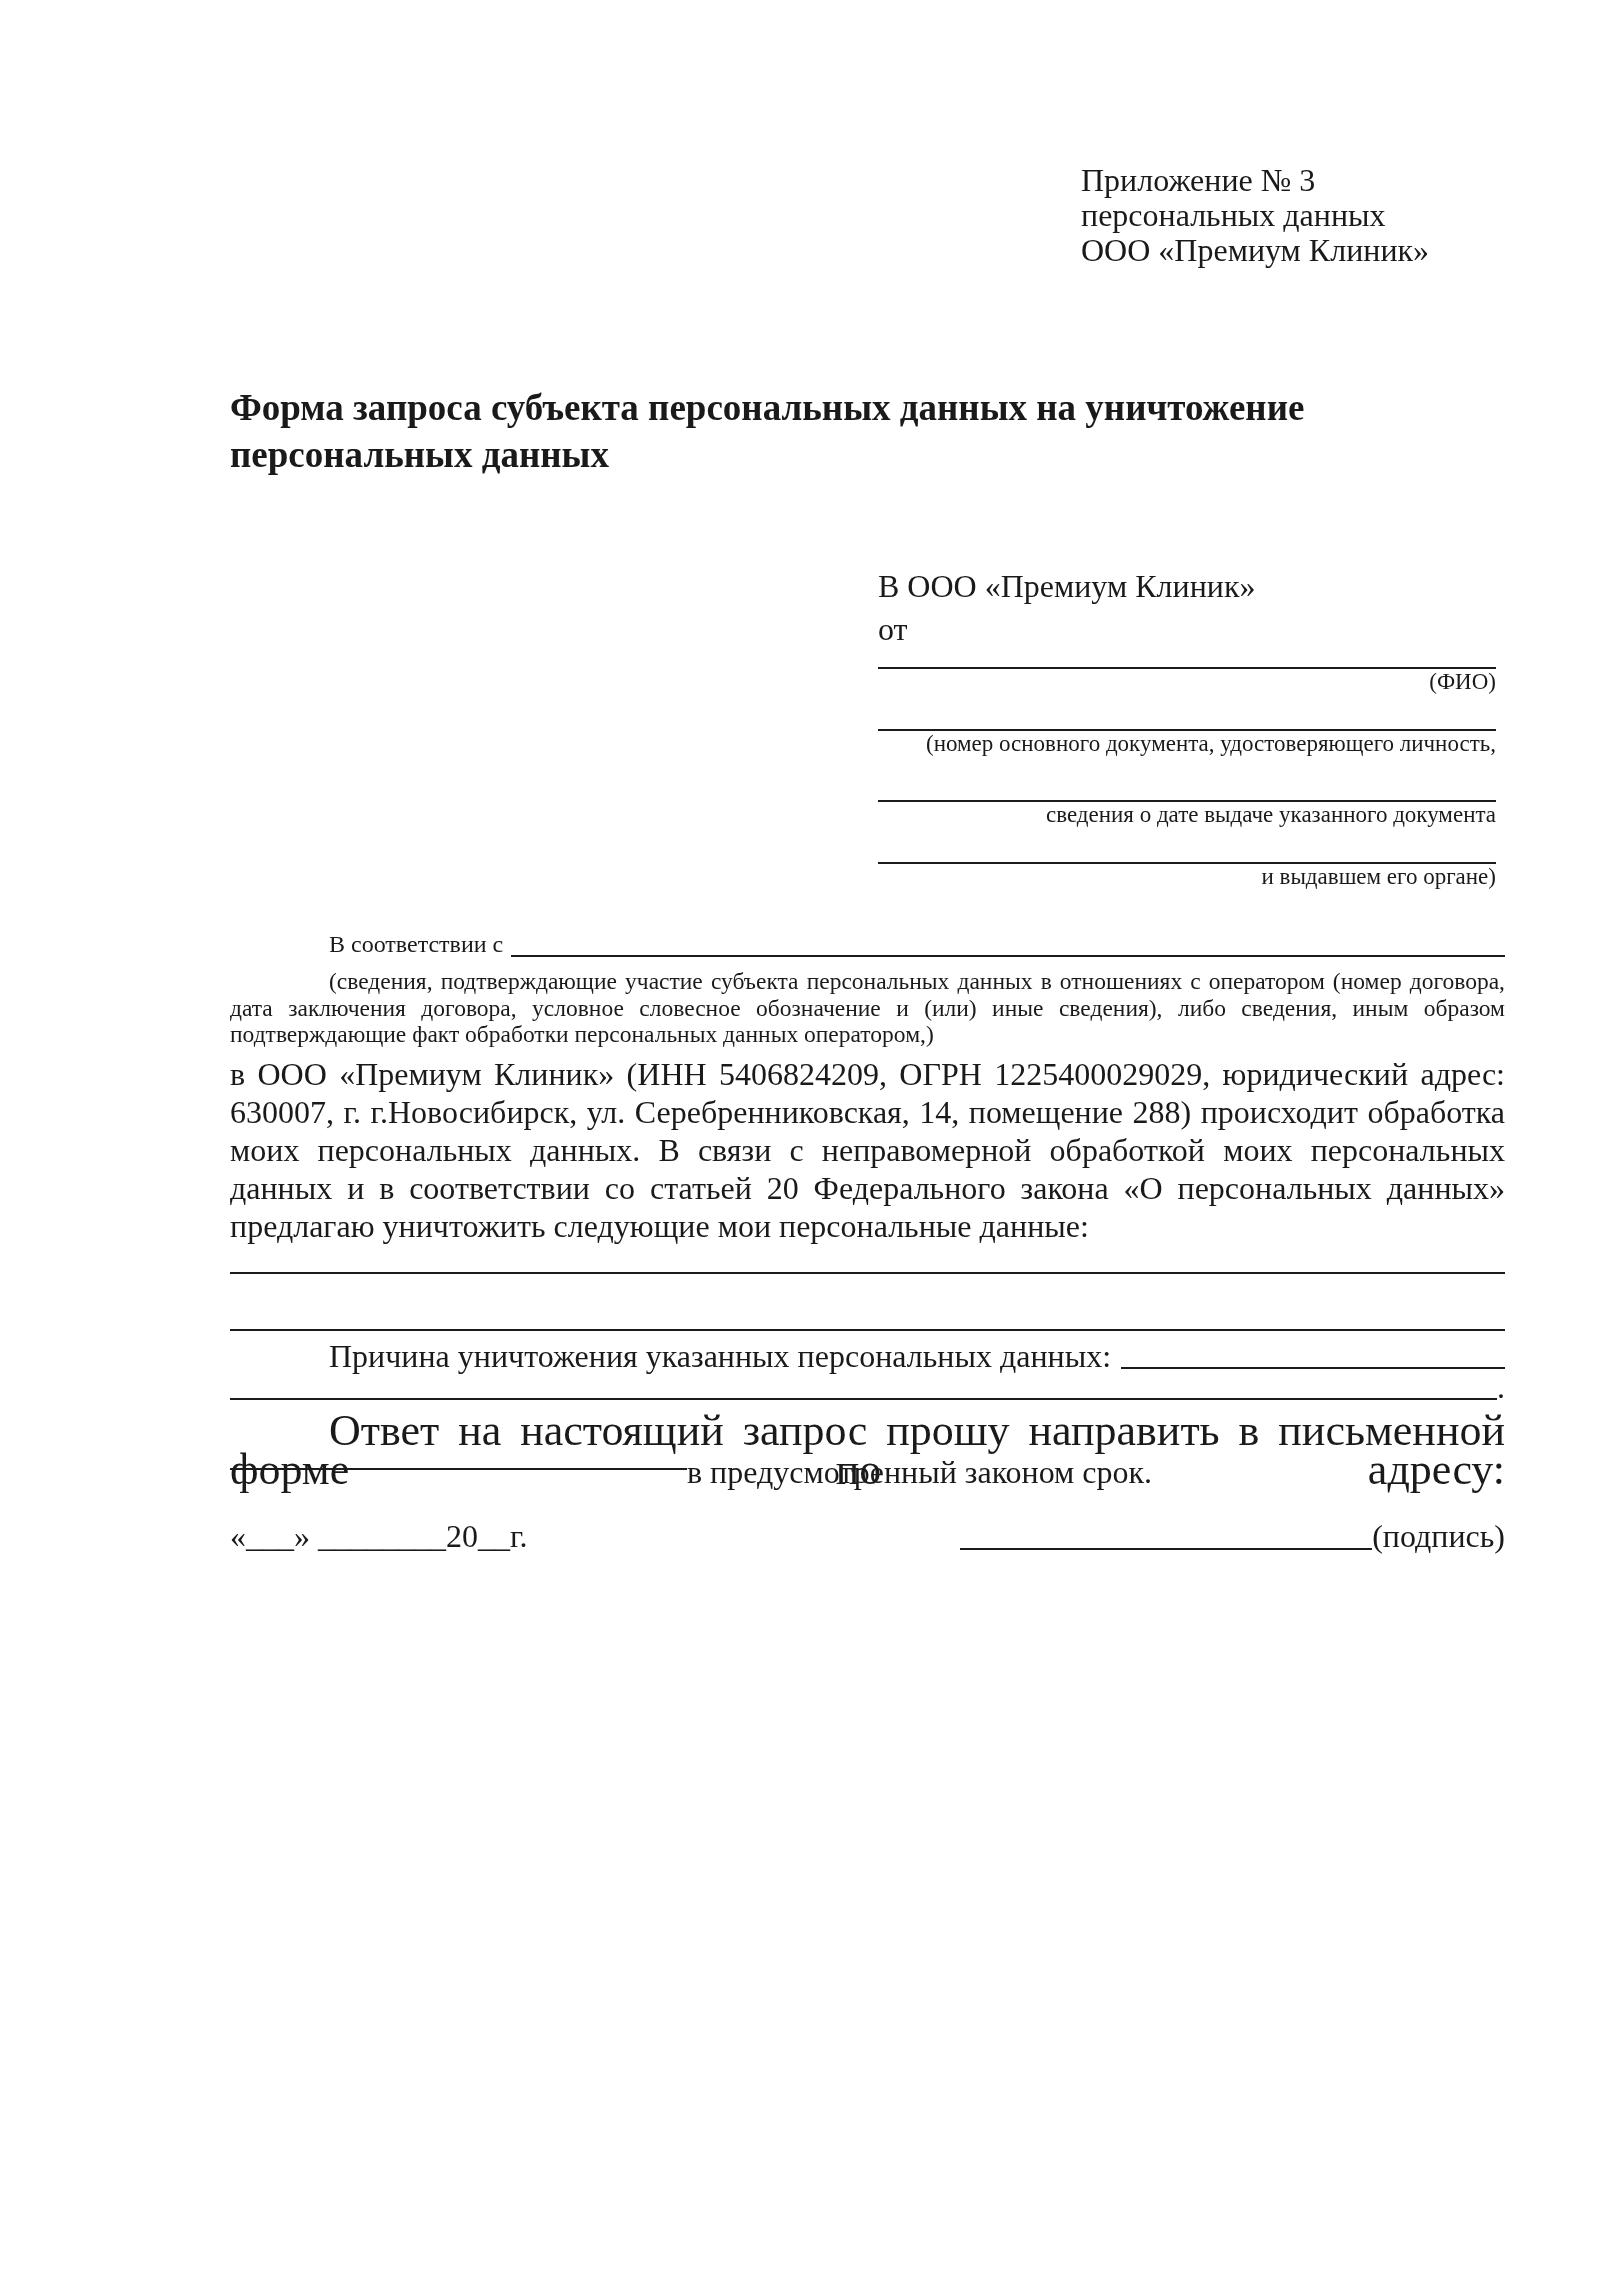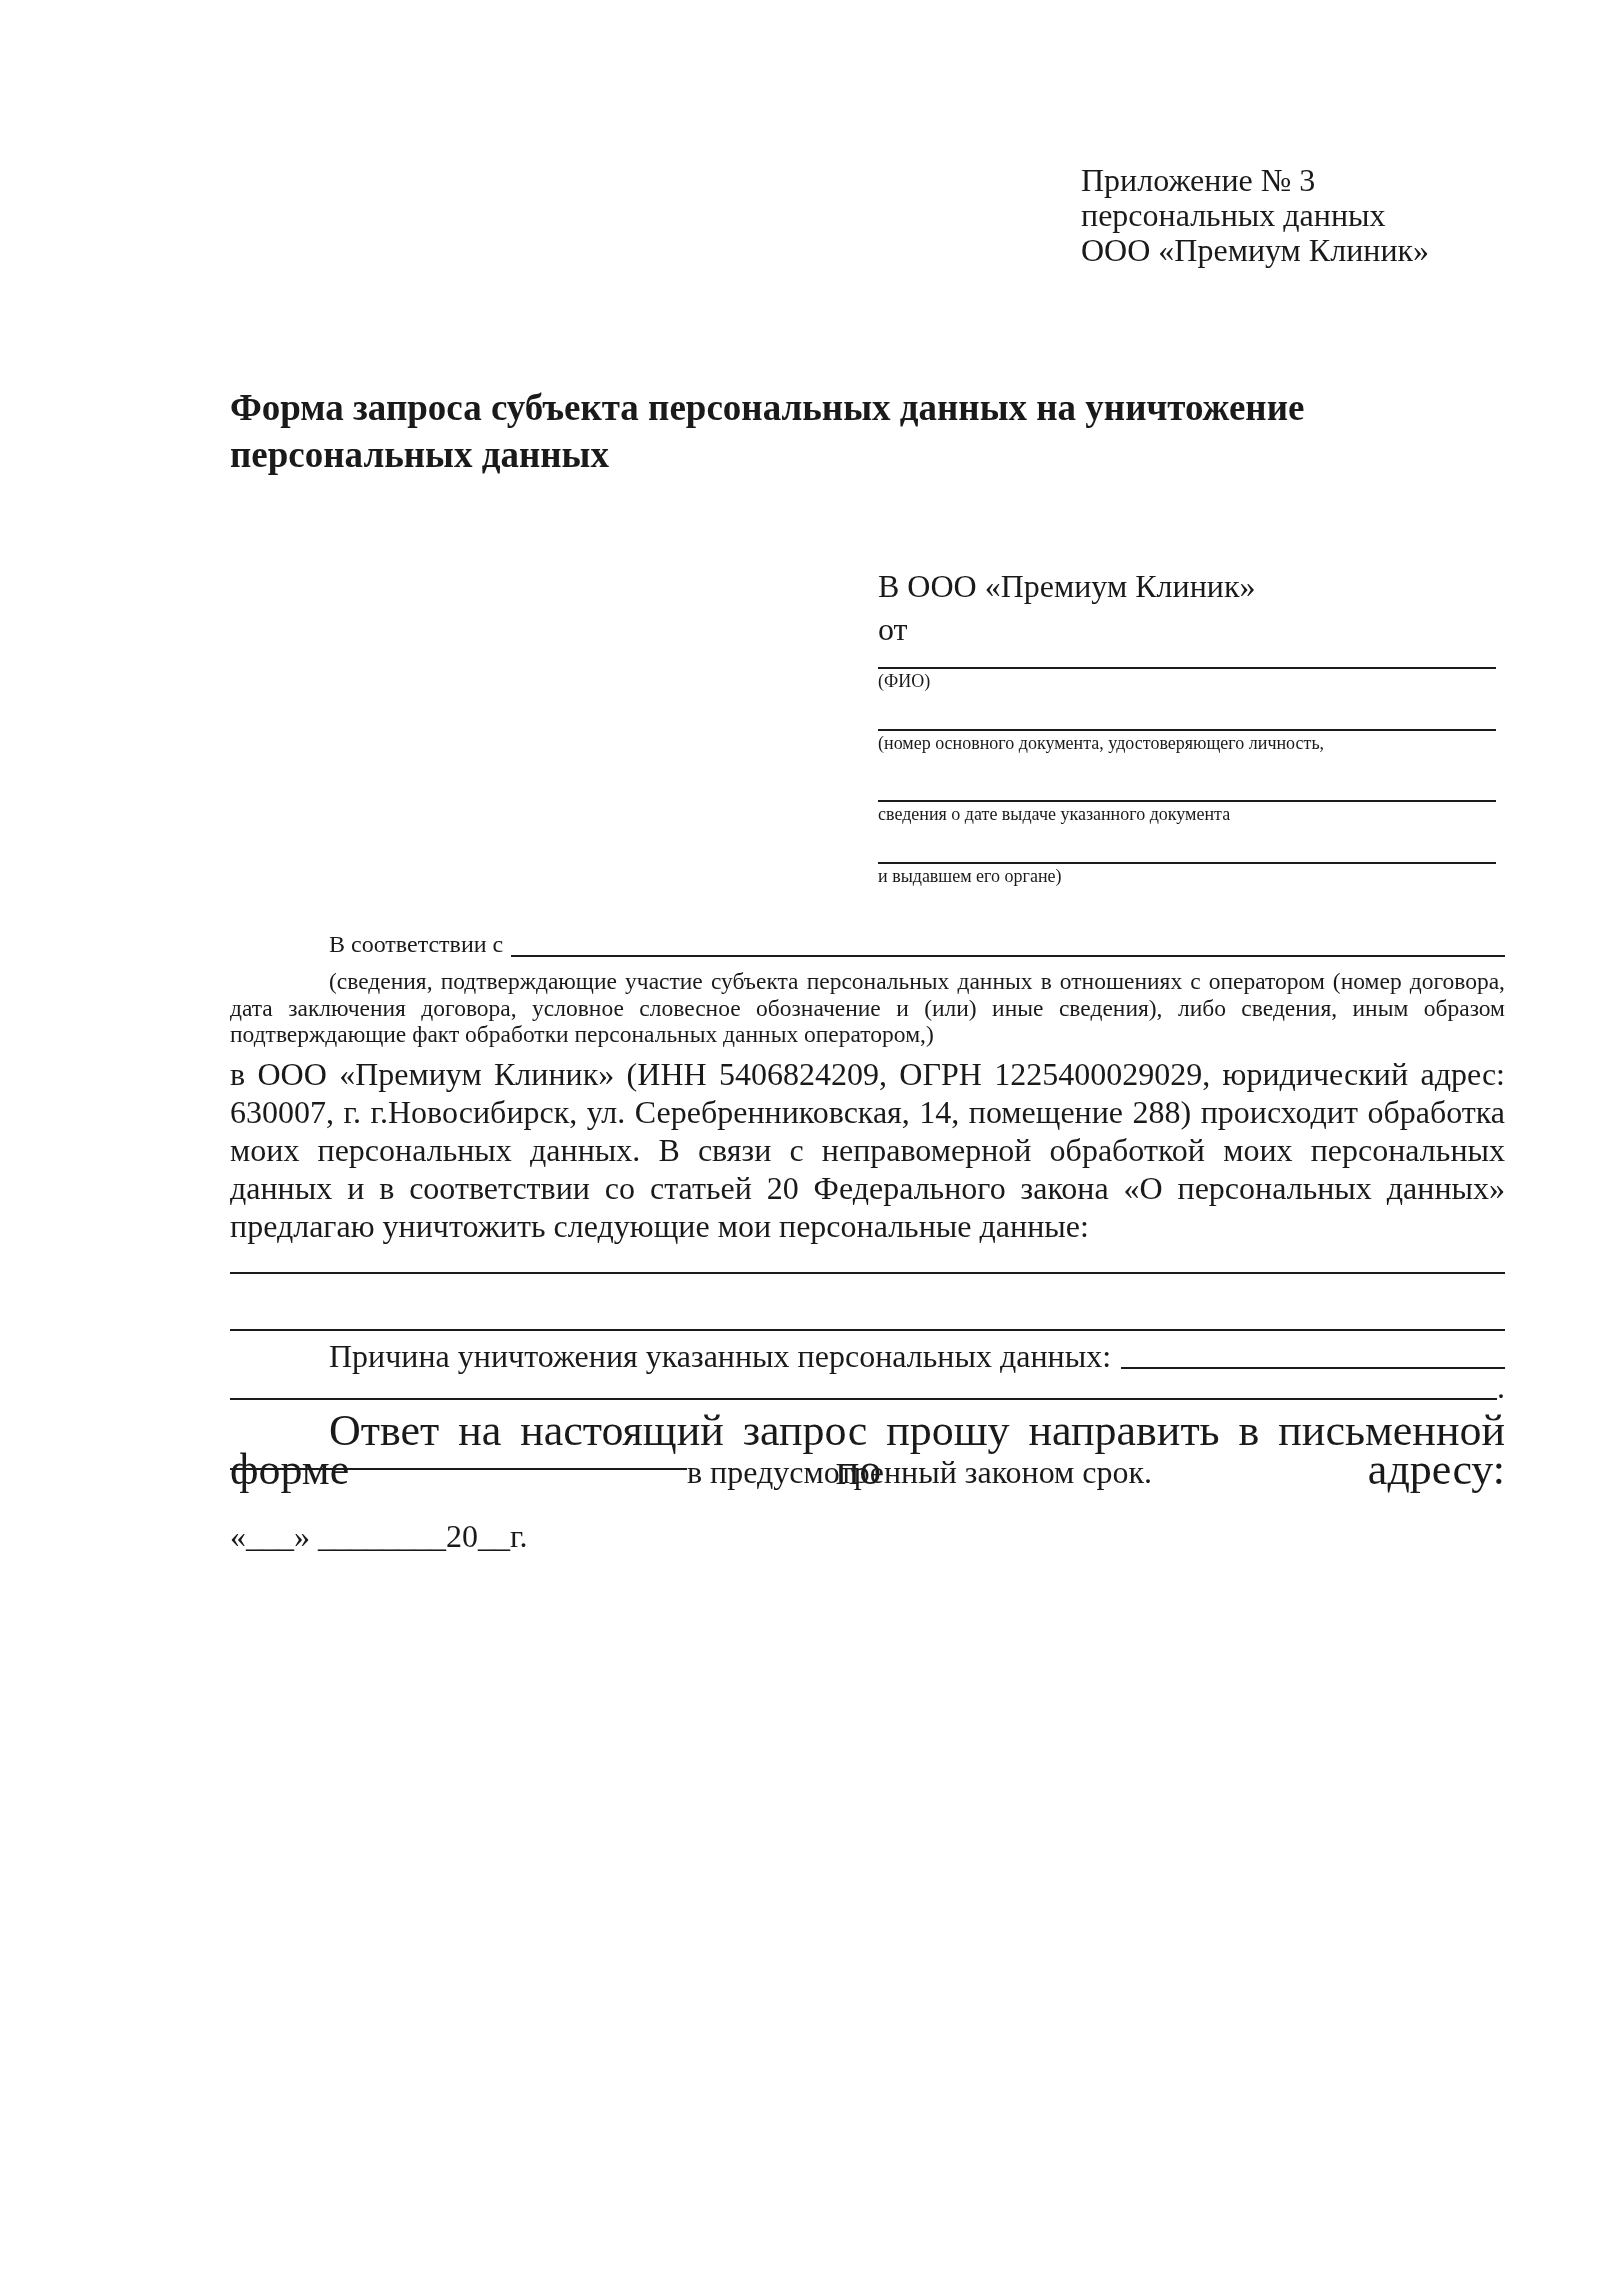--- a/index.html
+++ b/index.html
@@ -24,21 +24,21 @@
   
   .addressee{
     position:absolute;left:878px;top:565px;width:618px;
     font-size:32px;line-height:43px;
   }
   .write-line{border-bottom:2px solid #1b1b1b;}
   .wl-first{height:15.7px;}
   .wl-mid{height:35px;}
   .wl-tall{height:43px;}
   .field-caption{
-    font-size:18px;line-height:25.5px;text-align:left;
+    font-size:23px;line-height:25.5px;text-align:right;
   }
   
   .accordance-row{
     position:absolute;left:230px;top:925px;width:1275px;
     display:flex;align-items:flex-end;
     font-size:24px;line-height:39px;
   }
   .accordance-row .label{margin-left:99px;white-space:nowrap;padding-right:7.8px;}
   .fill{flex:1;border-bottom:2px solid #1b1b1b;margin-bottom:6.9px;}
   
@@ -143,16 +143,20 @@
   </div>
 
   <div class="response-row">Ответ на настоящий запрос прошу направить в письменной форме по адресу:</div>
   <div class="response-row2">
     <span class="addr-fill"></span>
     <span class="tail">в предусмотренный законом срок.</span>
   </div>
 
   <div class="sig-row">
     <span class="date">«___» ________20__г.</span>
+    <span class="sig-right">
+      <span class="sig-fill"></span>
+      <span class="sig-caption">(подпись)</span>
+    </span>
   </div>
 
 </div>
 
 
 </body></html>

